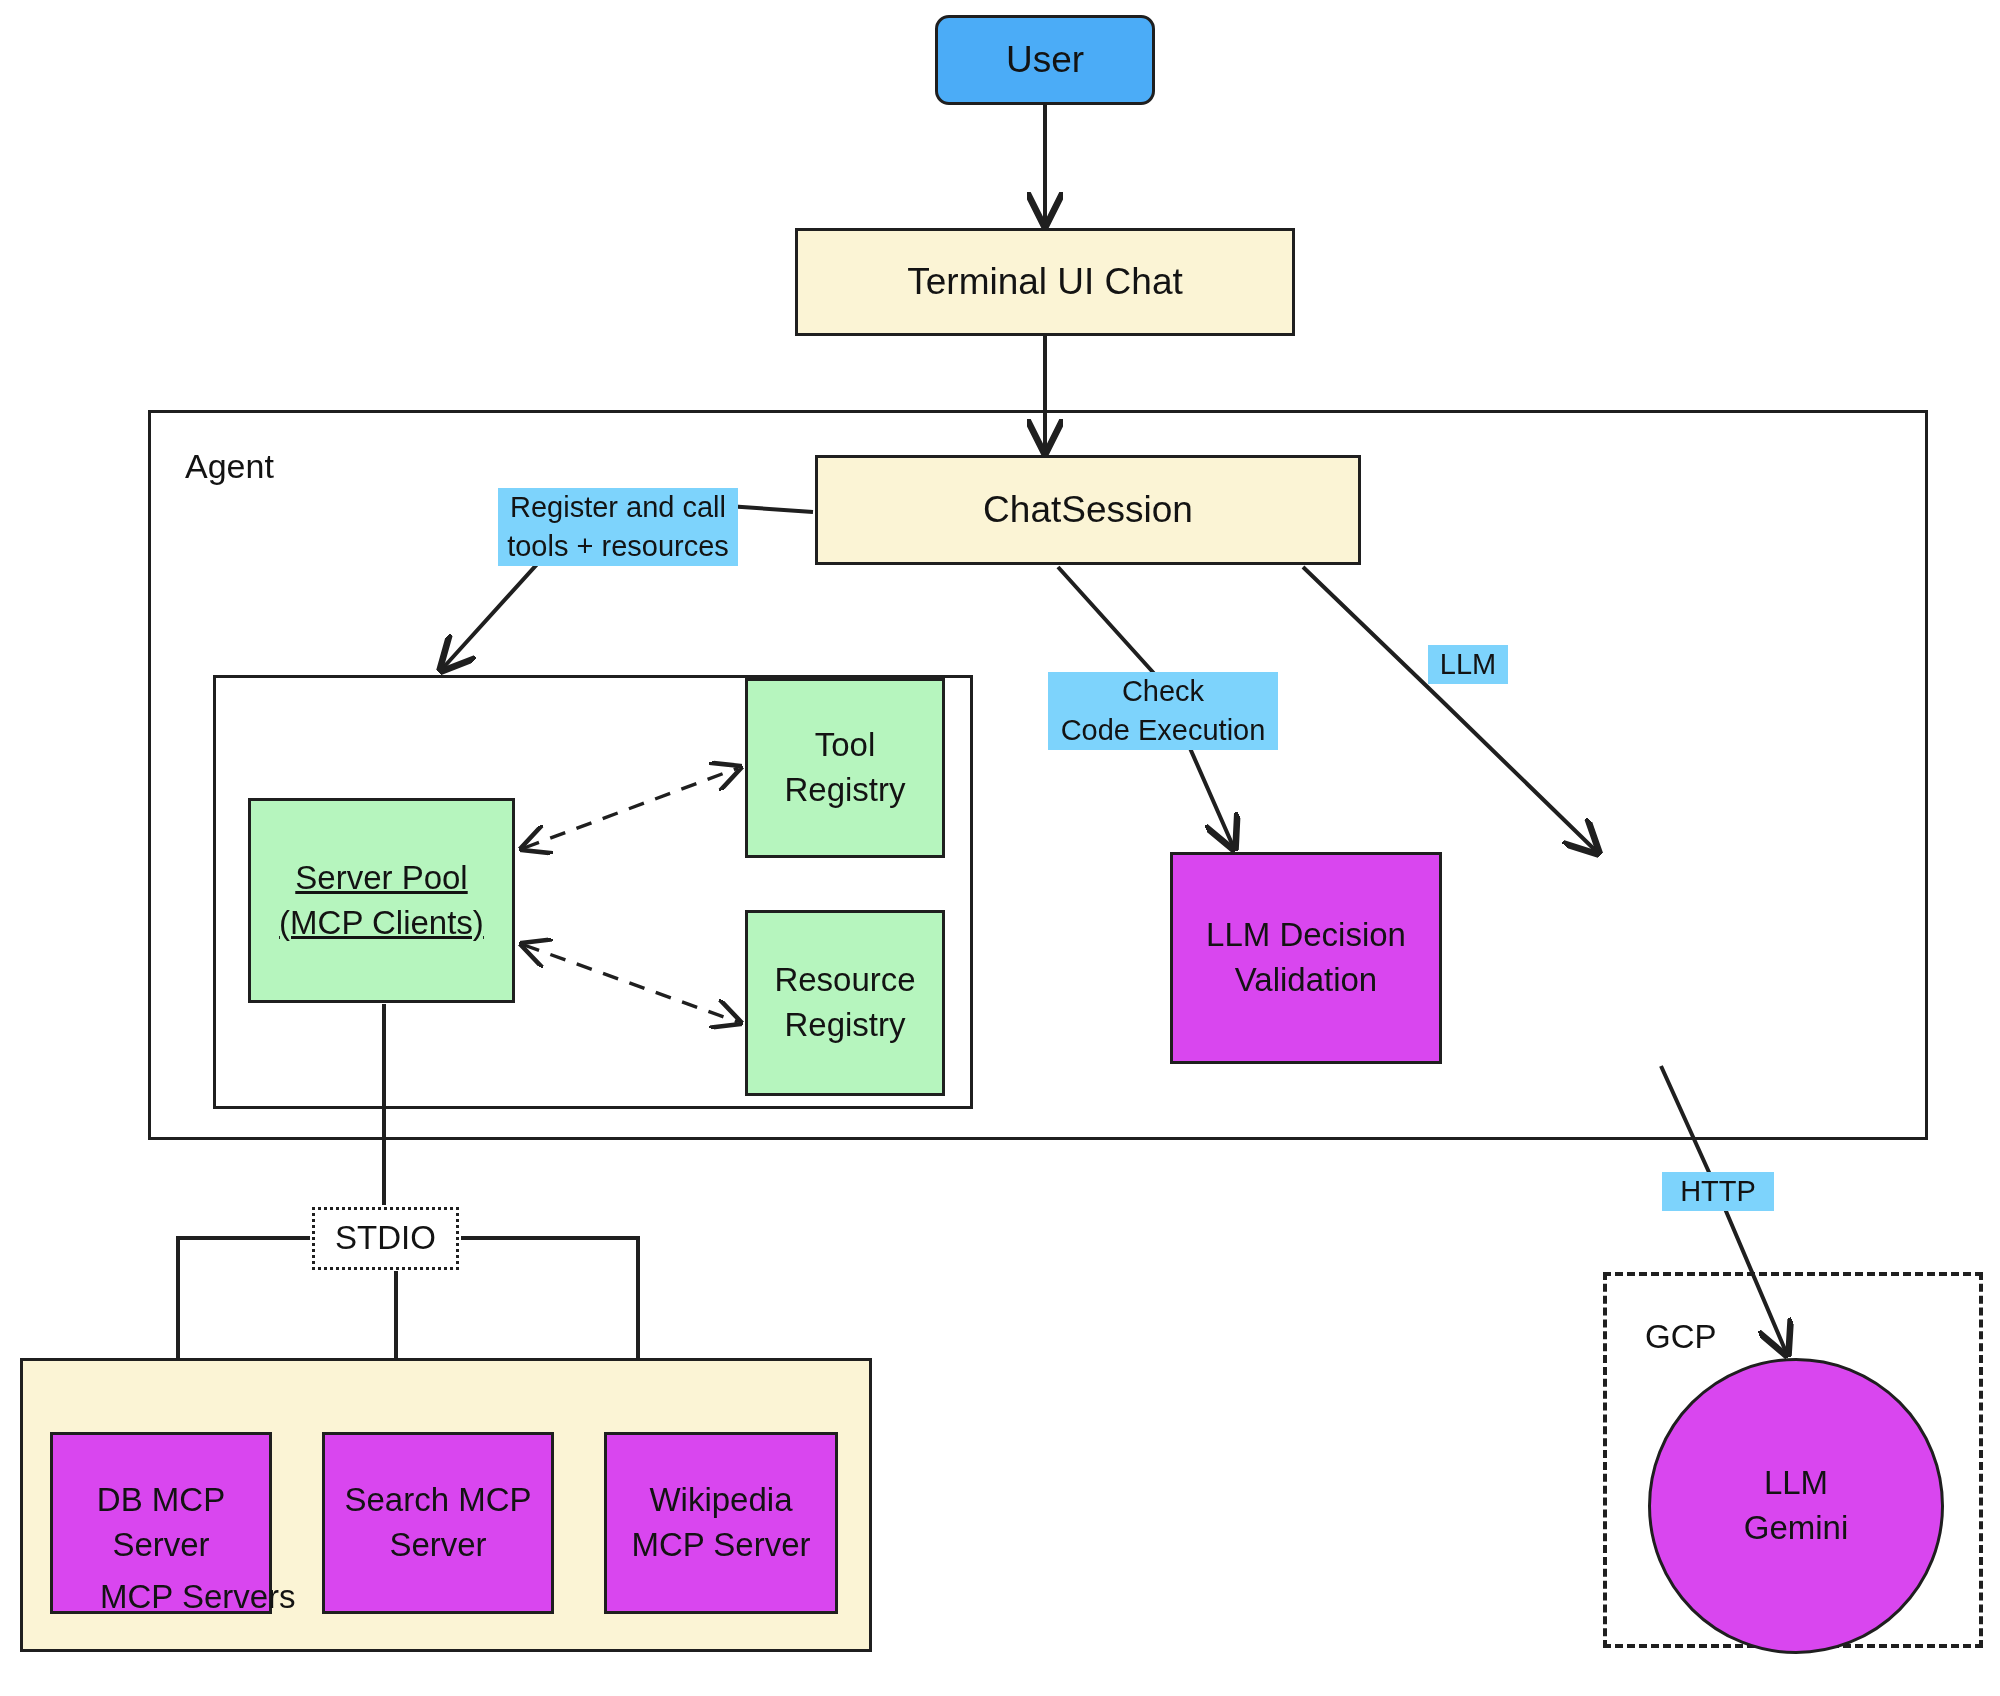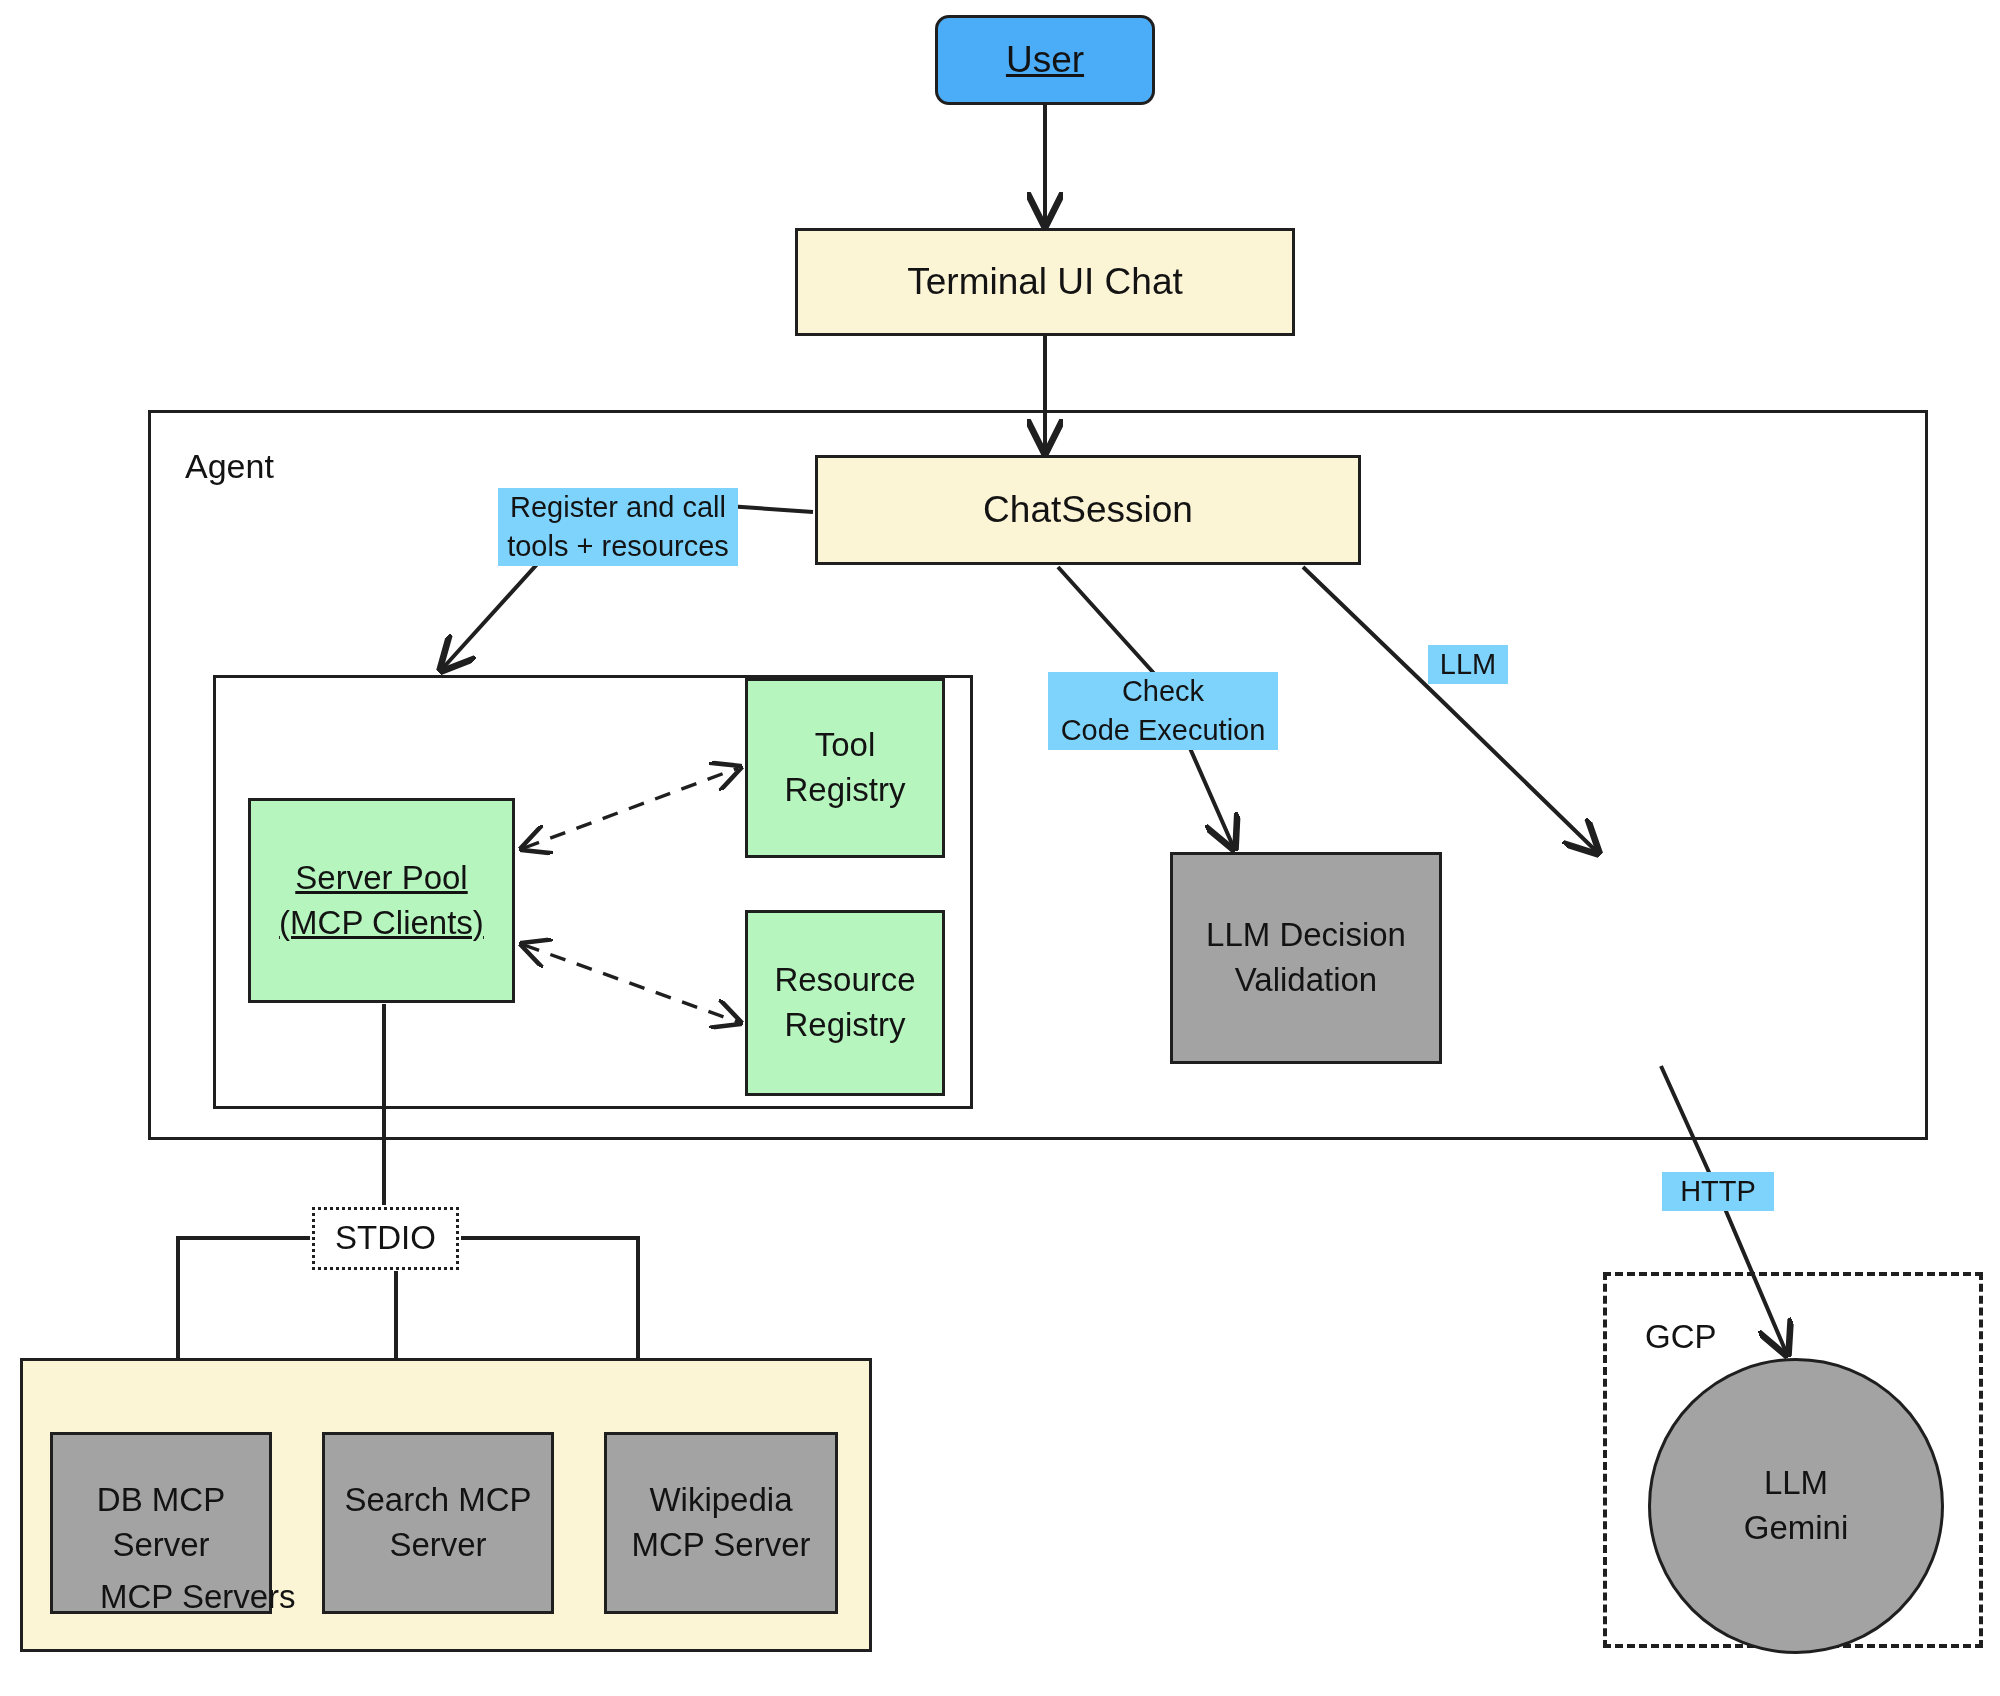--- a/index.html
+++ b/index.html
@@ -35,24 +35,24 @@
     align-items: center;
     justify-content: center;
     text-align: center;
     color: #131313;
     border: 3px solid #1f1f1f;
     line-height: 1.35;
     z-index: 3;
   }
   .node .lbl { display: block; }
 
-  .fill-blue   { background: #4BACF7; text-decoration: underline; }
+  .fill-blue   { background: #4BACF7; }
   .fill-cream  { background: #FBF4D5; }
   .fill-green  { background: #B6F5BE; }
-  .fill-gray   { background: #a3a3a3; }
+  .fill-gray   { background: #d946ef; }
 
   
   .container {
     position: absolute;
     box-sizing: border-box;
     border: 3px solid #1f1f1f;
     background: transparent;
     z-index: 1;
   }
   .container.cream-bg { background: #FBF4D5; }

